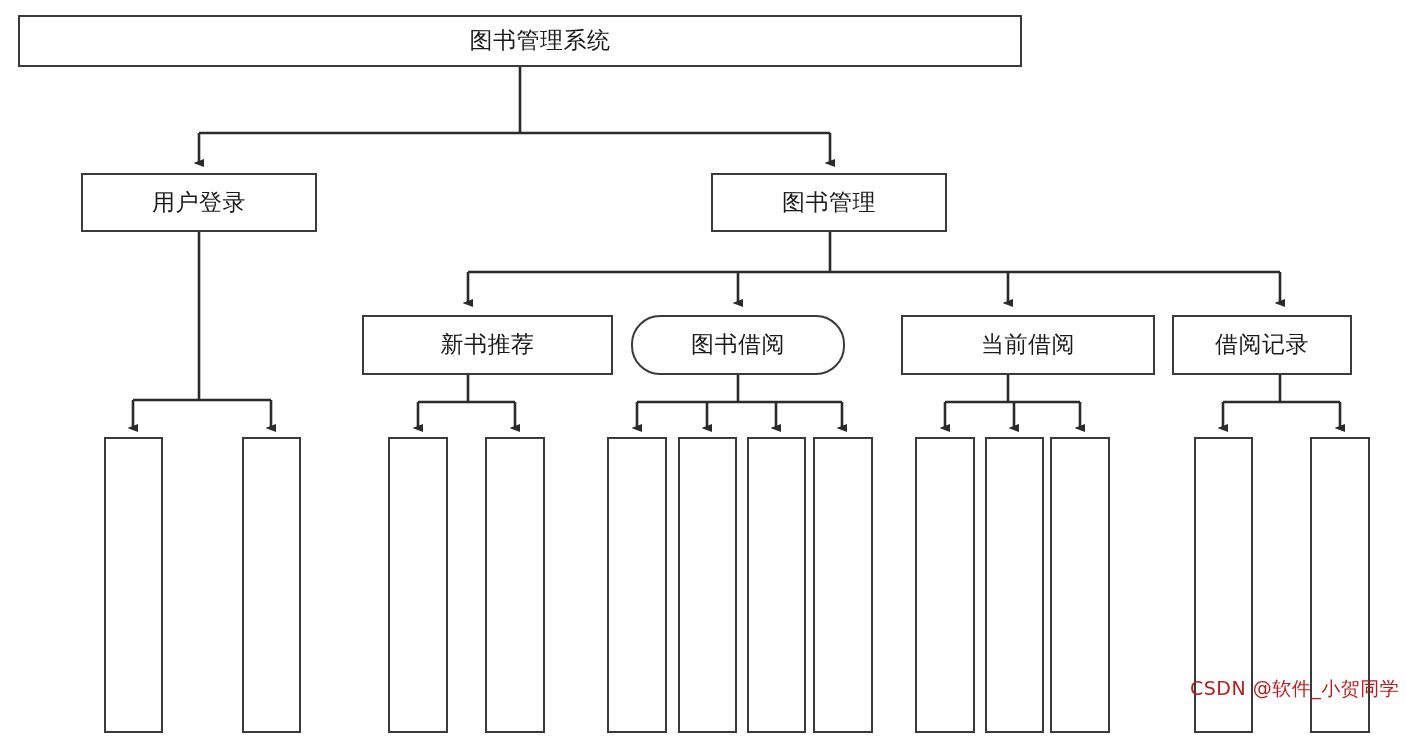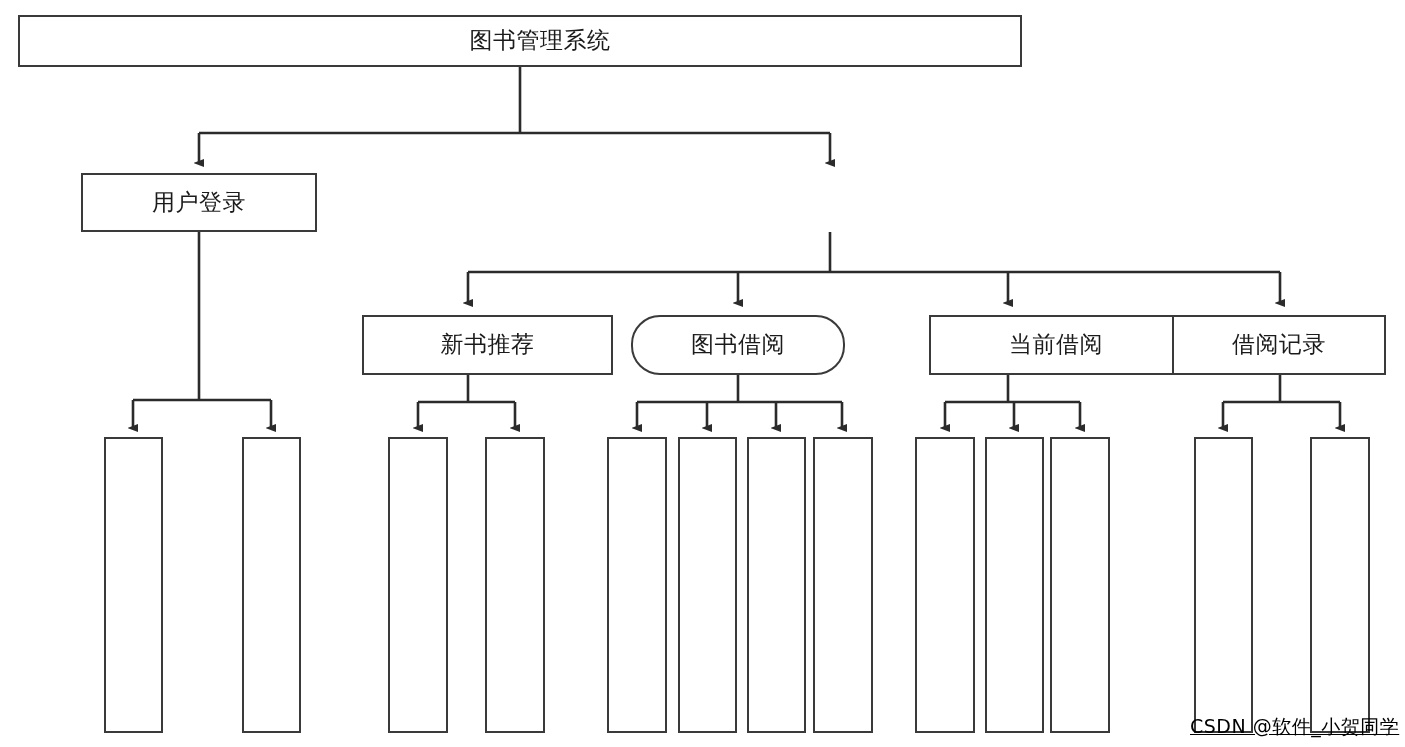--- a/index.html
+++ b/index.html
@@ -64,26 +64,25 @@
     white-space: nowrap;
     overflow: hidden;
   }
   .v-node.tight .node-label {
     font-size: 21px;
     letter-spacing: 0px;
   }
   .watermark {
     position: absolute;
     left: 1190px;
-    top: 714px;
+    top: 676px;
     font-size: 19px;
-    color: #000000;
+    color: #b91c1c;
     white-space: nowrap;
     letter-spacing: 0.5px;
-    text-decoration: underline;
   }
 </style>
 </head>
 <body>
 
 <div id="canvas">
 
   <svg class="svg-layer" viewBox="0 0 1405 747" xmlns="http://www.w3.org/2000/svg">
     <defs>
       <marker id="arrow" markerWidth="10" markerHeight="10" refX="4" refY="5" orient="auto" markerUnits="userSpaceOnUse">
@@ -134,31 +133,34 @@
     </g>
   </svg>
 
   <div class="node h-node root" style="left:18px; top:15px; width:1004px; height:52px;">
     <span class="node-label">图书管理系统</span>
   </div>
 
   <div class="node h-node" style="left:81px; top:173px; width:236px; height:59px;">
     <span class="node-label">用户登录</span>
   </div>
+  <div class="node h-node" style="left:711px; top:173px; width:236px; height:59px;">
+    <span class="node-label">图书管理</span>
+  </div>
 
   <div class="node h-node" style="left:362px; top:315px; width:251px; height:60px;">
     <span class="node-label">新书推荐</span>
   </div>
   <div class="node h-node" style="left:631px; top:315px; width:214px; height:60px;border-radius:29px;">
     <span class="node-label">图书借阅</span>
   </div>
-  <div class="node h-node" style="left:901px; top:315px; width:254px; height:60px;margin-left:28px;">
+  <div class="node h-node" style="left:901px; top:315px; width:254px; height:60px;">
     <span class="node-label">当前借阅</span>
   </div>
-  <div class="node h-node" style="left:1172px; top:315px; width:214px; height:60px;">
+  <div class="node h-node" style="left:1172px; top:315px; width:180px; height:60px;">
     <span class="node-label">借阅记录</span>
   </div>
 
   <div class="node v-node" style="left:104px; top:437px; width:59px; height:296px;">
     <span class="node-label">用户登录</span>
   </div>
   <div class="node v-node" style="left:242px; top:437px; width:59px; height:296px;">
     <span class="node-label">注销登录</span>
   </div>
 

